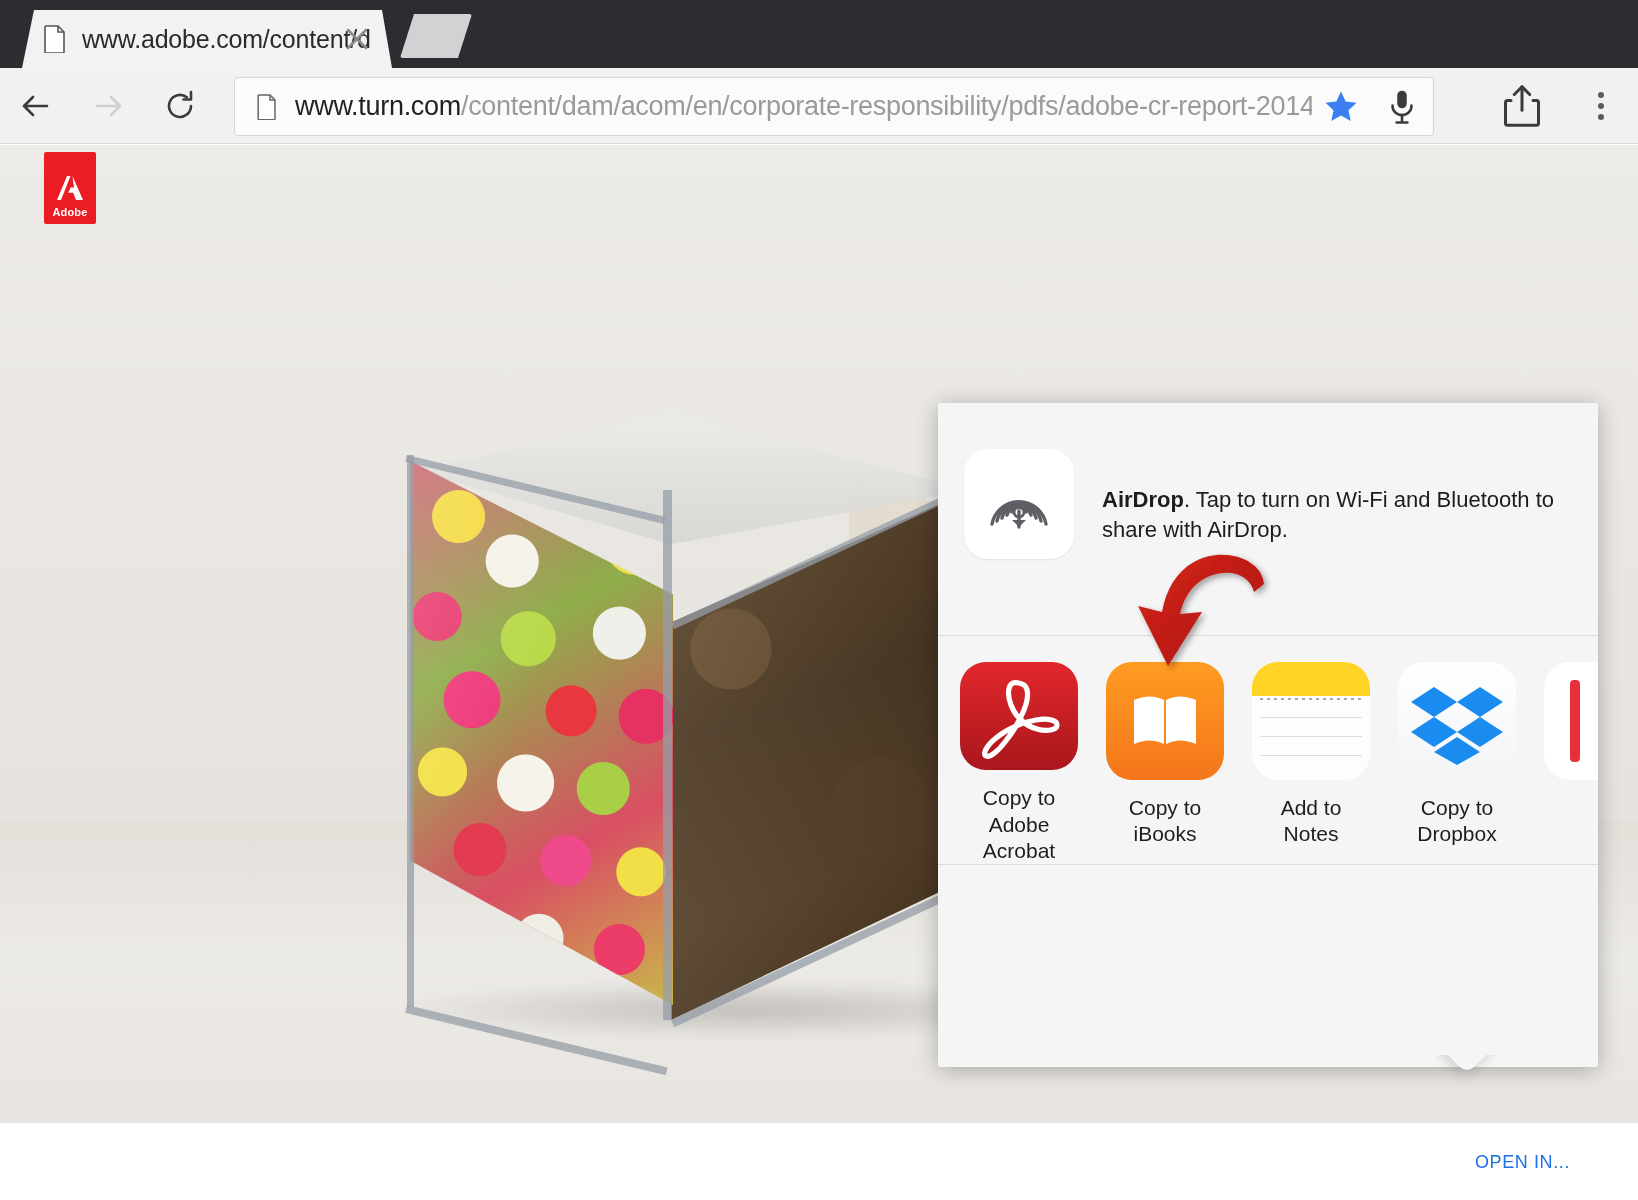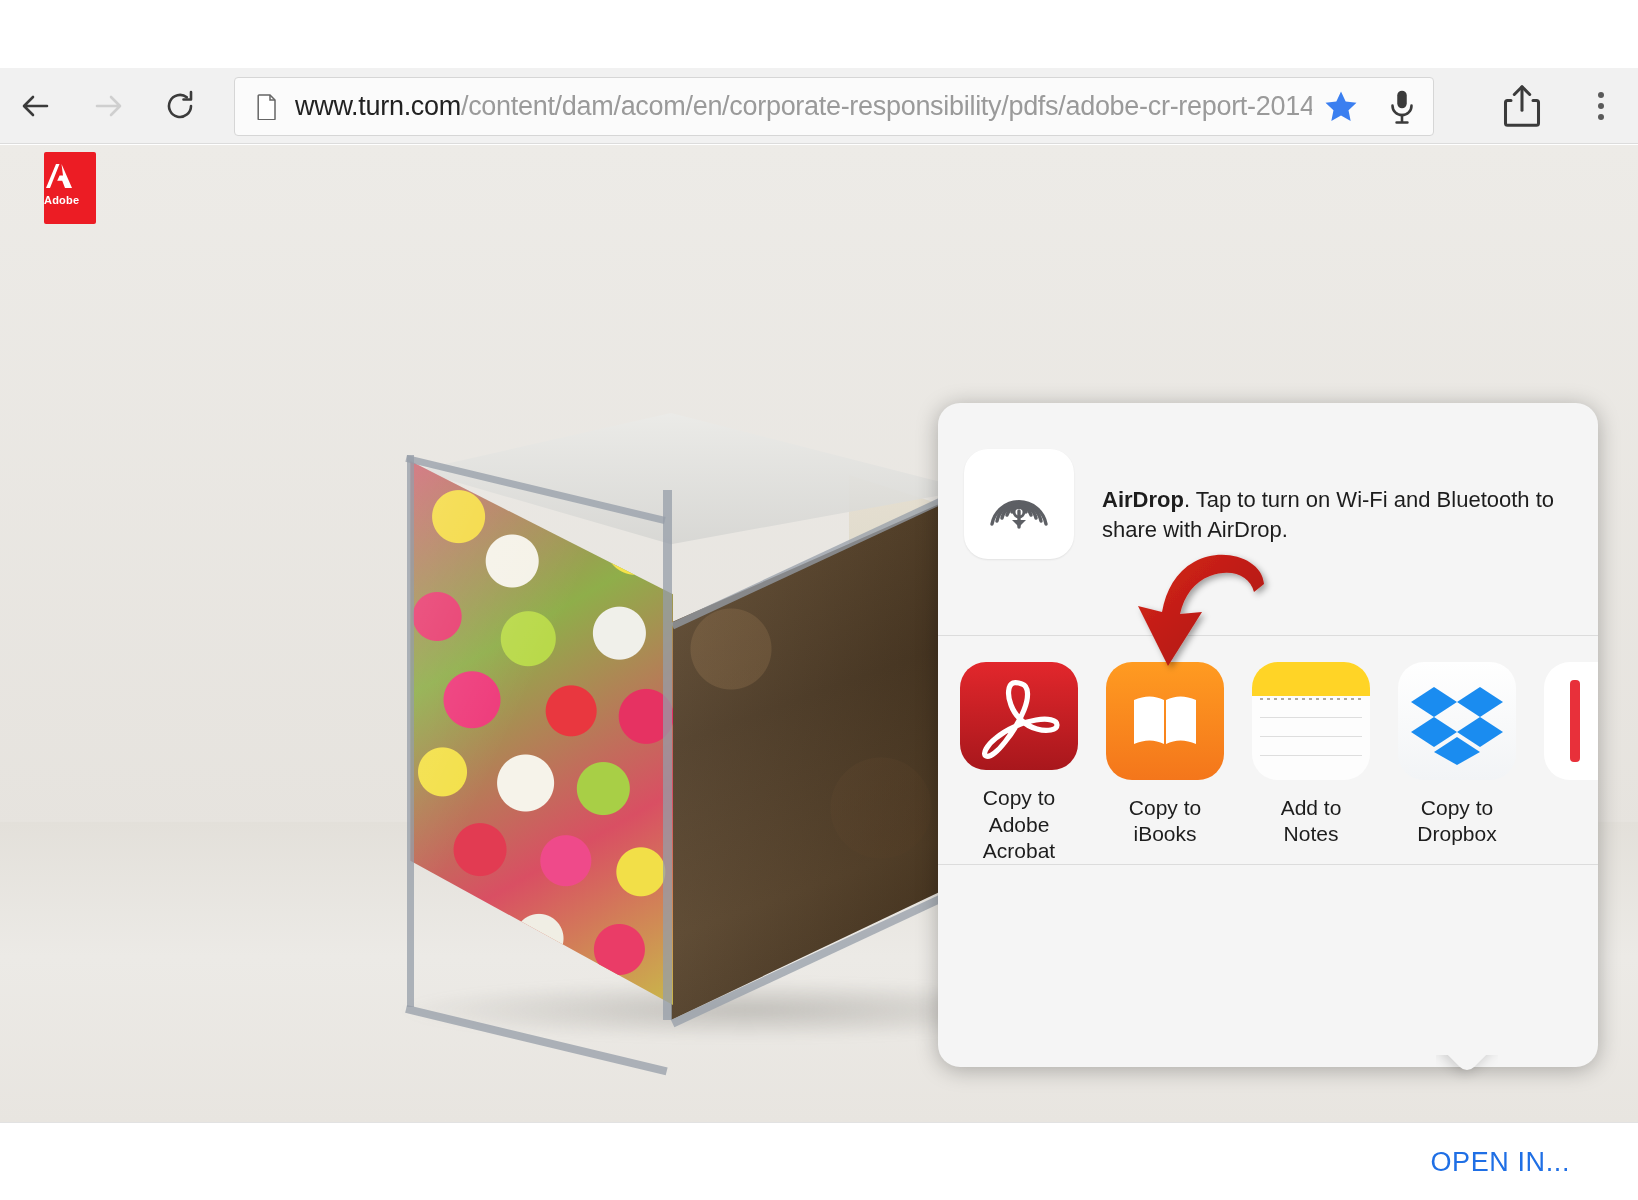--- a/index.html
+++ b/index.html
@@ -77,22 +77,22 @@
 
   
   .page {
     position: absolute; left: 0; top: 145px; width: 1638px; height: 977px;
     background: #eceae5;
     overflow: hidden;
   }
   .adobe-logo {
     position: absolute; left: 44px; top: 7px; width: 52px; height: 72px;
     background: #ec1c24; border-radius: 2px;
-    display: flex; flex-direction: column; align-items: flex-start; justify-content: flex-end;
-    padding-bottom: 18px;
+    display: flex; flex-direction: column; align-items: center; justify-content: flex-end;
+    padding-bottom: 6px;
   }
   .adobe-a { width: 30px; height: 30px; margin-bottom: 3px; }
   .adobe-word { font-size: 11px; color: #fff; font-weight: bold; letter-spacing: 0.2px; }
 
   
   .stage { position: absolute; inset: 0; }
   .floor {
     position: absolute; left: 0; bottom: 0; width: 100%; height: 300px;
     background: linear-gradient(to bottom, #e3e0da 0%, #eceae6 45%, #e8e5e0 100%);
   }
@@ -166,21 +166,21 @@
   }
   .cube-shadow {
     position: absolute; left: 395px; top: 835px; width: 700px; height: 60px;
     background: radial-gradient(ellipse at 50% 50%, rgba(120,118,112,.35), rgba(120,118,112,0) 70%);
     filter: blur(4px);
   }
 
   
   .sheet {
     position: absolute; left: 938px; top: 403px; width: 660px; height: 664px;
-    background: #f5f5f5; border-radius: 22px;
+    background: #f5f5f5; border-radius: 2px;
     box-shadow: 0 3px 22px rgba(0,0,0,.28);
     overflow: hidden;
   }
   .sheet-sec { position: relative; }
   .sheet-divider { height: 1px; background: #dcdcdc; margin: 0 0 0 0; }
 
   .airdrop-row { display: flex; align-items: flex-start; padding: 46px 0 0 26px; height: 232px; }
   .airdrop-tile {
     width: 110px; height: 110px; background: #fff; border-radius: 24px;
     display: flex; align-items: center; justify-content: center; flex: 0 0 auto;
@@ -238,29 +238,42 @@
   
   .red-arrow { position: absolute; left: 1090px; top: 540px; width: 200px; height: 150px; }
 
   
   .bottombar {
     position: absolute; left: 0; top: 1122px; width: 1638px; height: 78px;
     background: #ffffff; border-top: 1px solid #e2e2e2;
   }
   .open-in {
     position: absolute; right: 68px; top: 50%; transform: translateY(-50%);
-    font-size: 27px; color: #1f6fe5; letter-spacing: 0.6px; cursor: pointer;
+    font-size: 18px; color: #1f6fe5; letter-spacing: 0.6px; cursor: pointer;
     font-weight: 500;
   }
 </style>
 </head>
 <body>
 
 <div id="root">
 
+  <div class="tabstrip">
+    <div class="tab">
+      <svg class="tab-doc-icon" viewBox="0 0 22 28">
+        <path d="M2 1 h12 l6 6 v20 a1 1 0 0 1 -1 1 H2 a1 1 0 0 1 -1 -1 V2 a1 1 0 0 1 1 -1 z" fill="#fff" stroke="#555" stroke-width="1.6"></path>
+        <path d="M14 1 v6 h6" fill="none" stroke="#555" stroke-width="1.6"></path>
+      </svg>
+      <div class="tab-title">www.adobe.com/content/d</div>
+      <svg class="tab-close" viewBox="0 0 26 26">
+        <path d="M4 4 L22 22 M22 4 L4 22" stroke="#8b8b8b" stroke-width="2.6" stroke-linecap="round"></path>
+      </svg>
+    </div>
+    <div class="tab2"></div>
+  </div>
 
   <div class="toolbar">
     <div class="tb-btn">
       <svg width="40" height="40" viewBox="0 0 40 40">
         <path d="M31 20 H9 M17 11 L8 20 L17 29" fill="none" stroke="#3b3b3b" stroke-width="2.6" stroke-linecap="round" stroke-linejoin="round"></path>
       </svg>
     </div>
     <div class="tb-btn">
       <svg width="40" height="40" viewBox="0 0 40 40">
         <path d="M9 20 H31 M23 11 L32 20 L23 29" fill="none" stroke="#cfcfcf" stroke-width="2.6" stroke-linecap="round" stroke-linejoin="round"></path>

